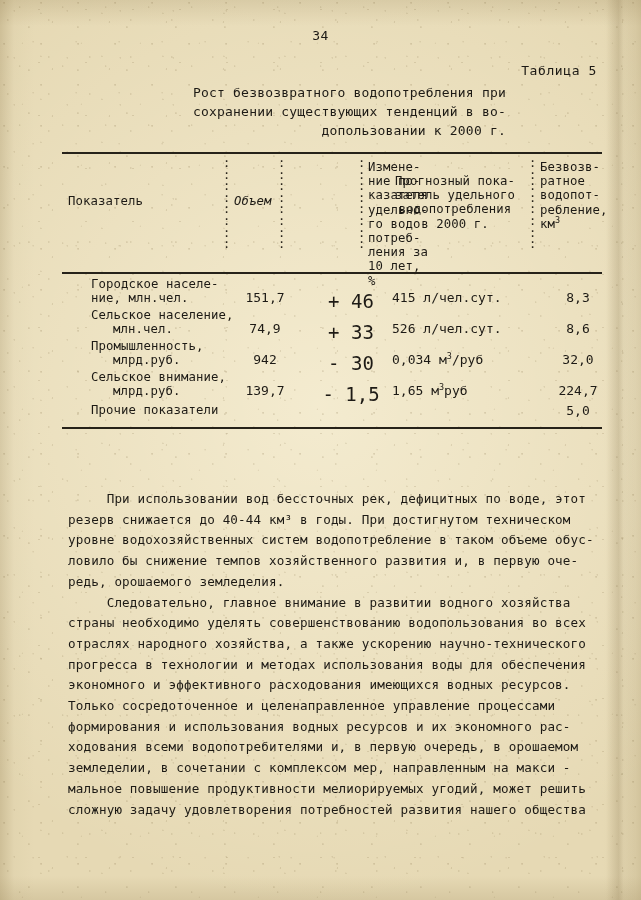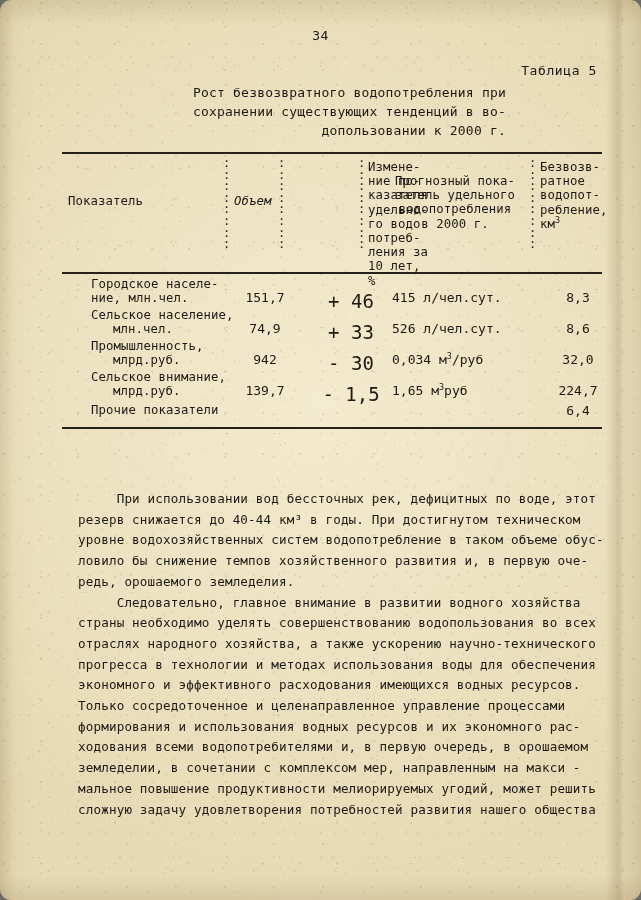--- a/index.html
+++ b/index.html
@@ -15,21 +15,20 @@
     overflow: hidden;
     background-color: #e6d9b4;
     background-image:
       radial-gradient(ellipse 120% 90% at 50% 45%, rgba(255,250,230,0.55) 0%, rgba(255,250,230,0.0) 62%),
       linear-gradient(90deg, rgba(150,130,85,0.30) 0px, rgba(150,130,85,0.05) 14px, rgba(0,0,0,0) 34px),
       linear-gradient(270deg, rgba(150,130,85,0.26) 0px, rgba(150,130,85,0.04) 16px, rgba(0,0,0,0) 40px),
       linear-gradient(180deg, rgba(150,130,85,0.22) 0px, rgba(0,0,0,0) 26px),
       linear-gradient(0deg, rgba(150,130,85,0.20) 0px, rgba(0,0,0,0) 24px);
     font-family: "DejaVu Sans Mono", "Liberation Mono", monospace;
     color: #1d1a15;
-    border-radius: 11px;
     -webkit-font-smoothing: none;
   }
   
   .grain {
     position: absolute;
     inset: 0;
     pointer-events: none;
     opacity: 0.5;
     background-image:
       radial-gradient(circle at 11% 7%,  rgba(120,100,60,0.40) 0.6px, transparent 1.1px),
@@ -168,21 +167,21 @@
     left: 470px; top: 13px; width: 92px;
     text-align: center;
     font-size: 13px;
   }
   .trow.last .c-name { top: 2px; }
   .trow.last .c-irr  { top: 2px; }
 
   
   .body-text {
     position: absolute;
-    top: 489px; left: 78px;
+    top: 489px; left: 68px;
     width: 548px;
   }
   .para { margin: 0 0 0 0; }
   .para p {
     margin: 0;
     font-size: 12.6px;
     line-height: 20.7px;
     letter-spacing: 0.15px;
     white-space: pre;
   }
@@ -315,21 +314,21 @@
             <span class="ln2">млрд.руб.</span>
           </div>
           <div class="c-vol">139,7</div>
           <div class="c-chg">- 1,5</div>
           <div class="c-fore"><span>1,65 м</span><sup>3</sup><span>руб</span></div>
           <div class="c-irr">224,7</div>
         </div>
 
         <div class="trow short last">
           <div class="c-name">Прочие показатели</div>
-          <div class="c-irr">6,4</div>
+          <div class="c-irr">5,0</div>
         </div>
 
       </div>
 
       <div class="rule" style="margin-top:4px;"></div>
     </div>
 
     <div class="body-text">
       <div class="para">
         <p>     При использовании вод бессточных рек, дефицитных по воде, этот

